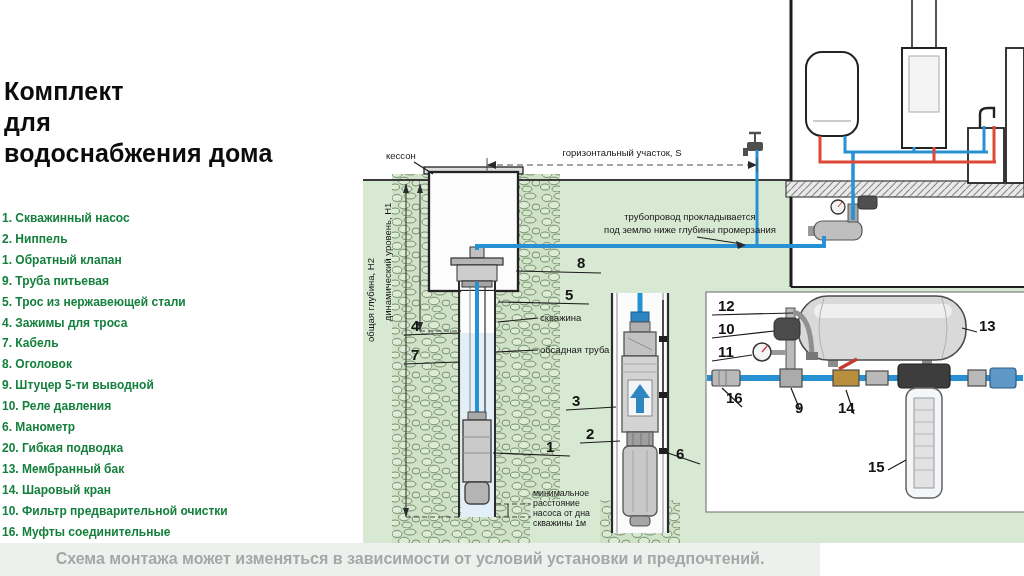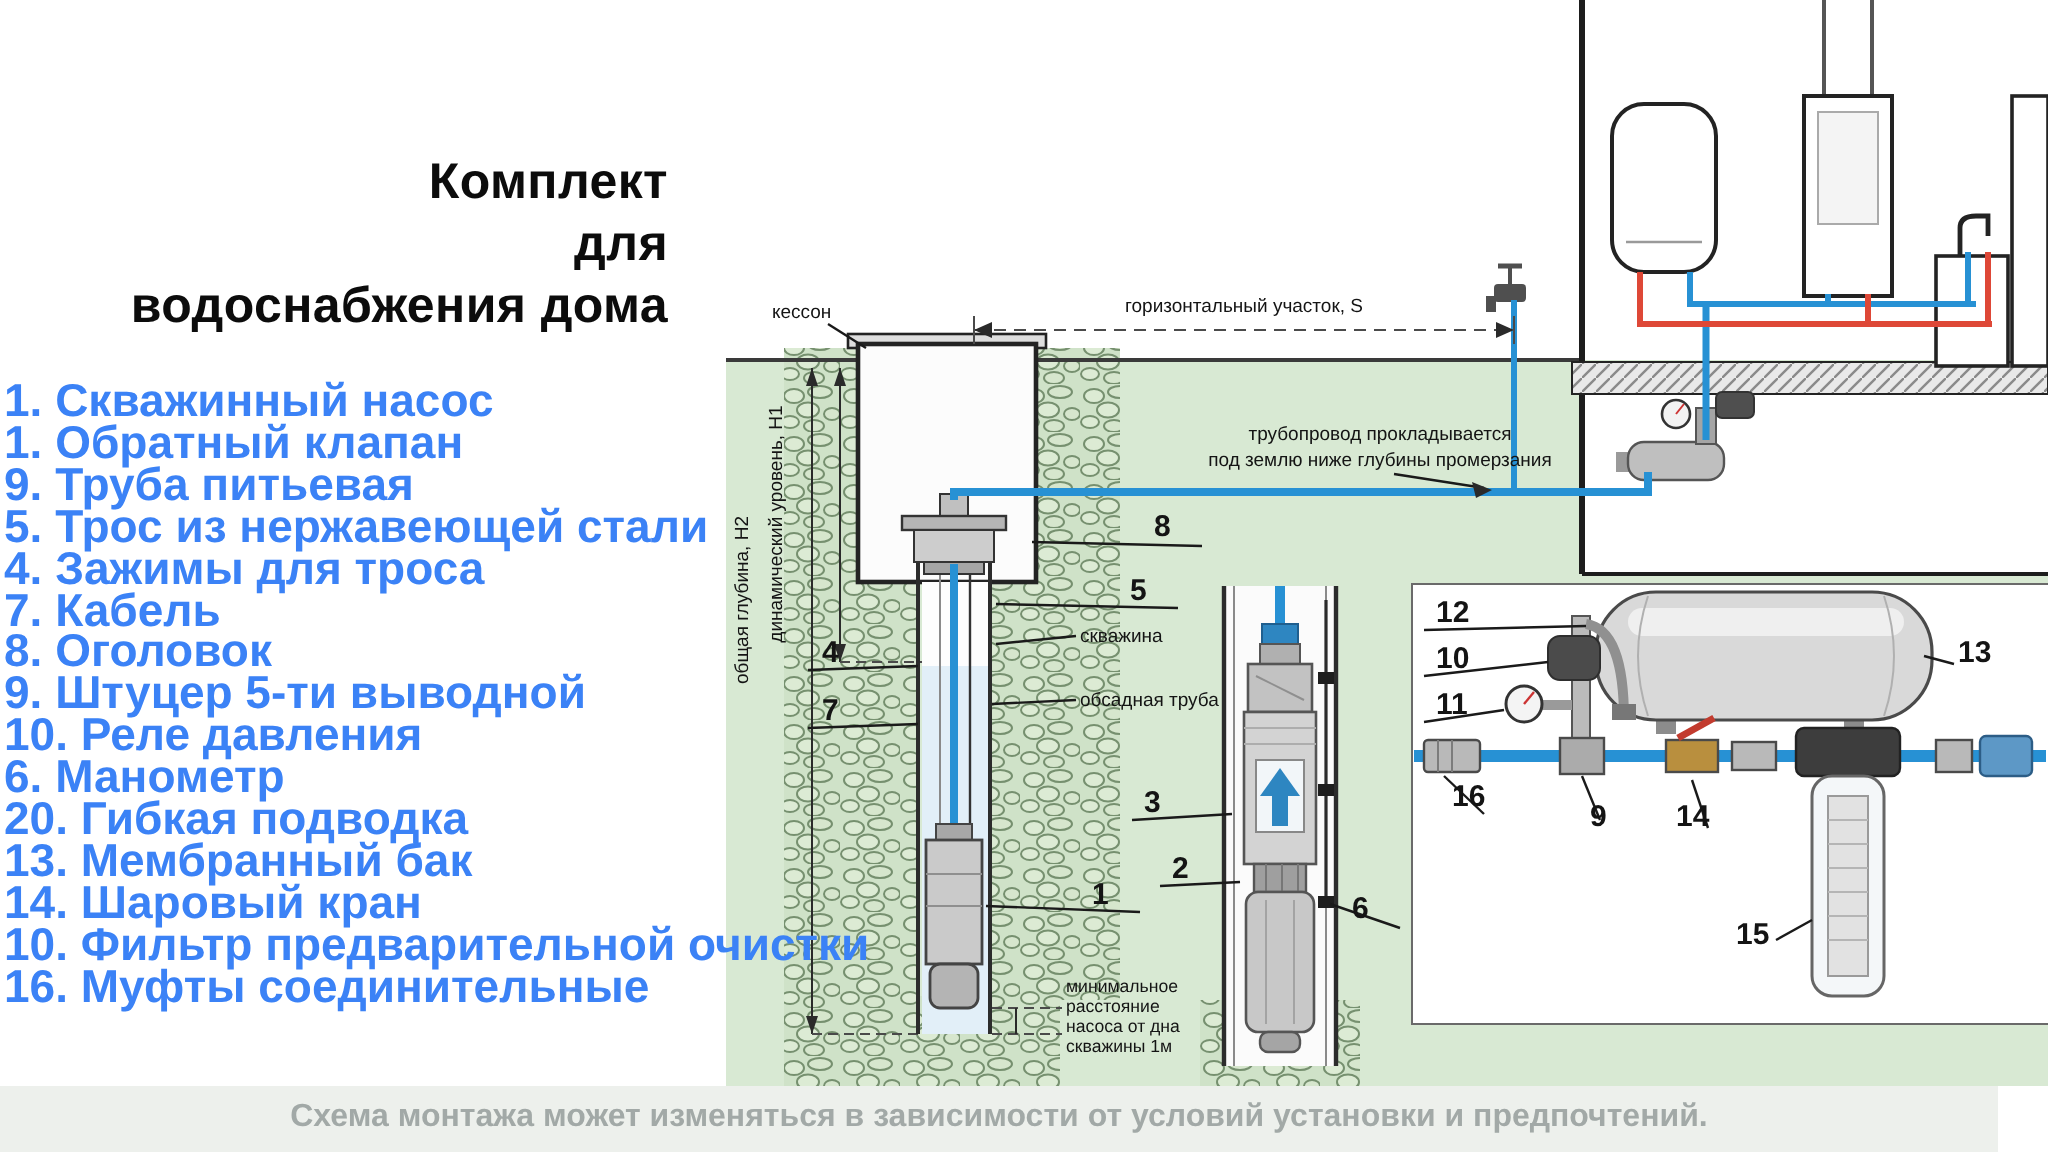--- a/index.html
+++ b/index.html
@@ -1,24 +1,24 @@
 <!DOCTYPE html>
 <html><head>
 <meta charset="utf-8">
 <style>
   *{margin:0;padding:0;box-sizing:border-box}
   html,body{width:1024px;height:576px}
   body{position:relative;font-family:"Liberation Sans",sans-serif;background:#ffffff;overflow:hidden}
   .stage{position:absolute;left:0;top:0;width:1024px;height:576px}
   svg.diagram{position:absolute;left:0;top:0}
-  .title{position:absolute;top:76px;left:4px;width:330px;text-align:right;
+  .title{position:absolute;top:76px;left:4px;width:330px;text-align:left;
          font-weight:bold;font-size:25px;line-height:31px;color:#0c0c0c;letter-spacing:.2px}
-  .parts{position:absolute;top:190px;left:2px;width:360px;font-weight:bold;
-         font-size:23px;line-height:20.9px;color:#3b82f6;white-space:nowrap}
-  .footer{position:absolute;top:543px;left:0;width:999px;height:33px;background:#edf0ec;
+  .parts{position:absolute;top:208px;left:2px;width:360px;font-weight:bold;
+         font-size:12px;line-height:20.9px;color:#15803d;white-space:nowrap}
+  .footer{position:absolute;top:543px;left:0;width:820px;height:33px;background:#edf0ec;
           color:#a2a9a7;font-weight:bold;font-size:16px;text-align:center;line-height:31px}
   svg text{font-family:"Liberation Sans",sans-serif;fill:#141414}
   .lbl{font-size:9.5px}
   .lbl-s{font-size:8.8px}
   .co{font-size:15px;font-weight:bold}
   .ldr{stroke:#1a1a1a;stroke-width:1.2;fill:none}
   .dash{stroke:#4a4a4a;stroke-width:1;stroke-dasharray:5 3;fill:none}
   .cold{stroke:#2791d4;fill:none}
   .hot{stroke:#de4837;fill:none}
   .blk{stroke:#232323;fill:none}
@@ -309,20 +309,21 @@
 </svg>
 
   <div class="title">
     <div>Комплект</div>
     <div>для</div>
     <div>водоснабжения дома</div>
   </div>
 
   <div class="parts">
     <div>1. Скважинный насос</div>
+    <div>2. Ниппель</div>
     <div>1. Обратный клапан</div>
     <div>9. Труба питьевая</div>
     <div>5. Трос из нержавеющей стали</div>
     <div>4. Зажимы для троса</div>
     <div>7. Кабель</div>
     <div>8. Оголовок</div>
     <div>9. Штуцер 5-ти выводной</div>
     <div>10. Реле давления</div>
     <div>6. Манометр</div>
     <div>20. Гибкая подводка</div>

